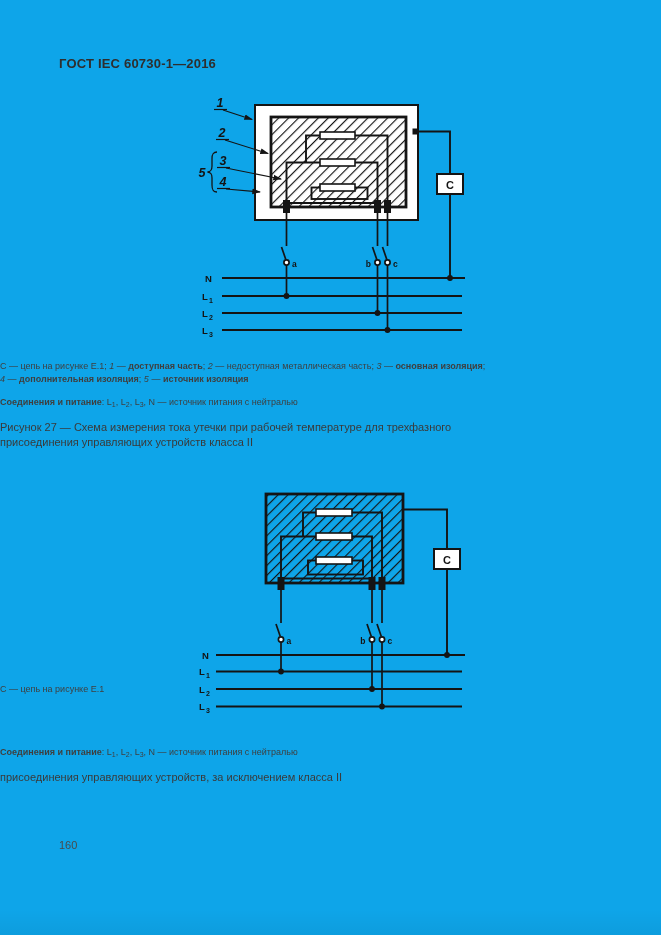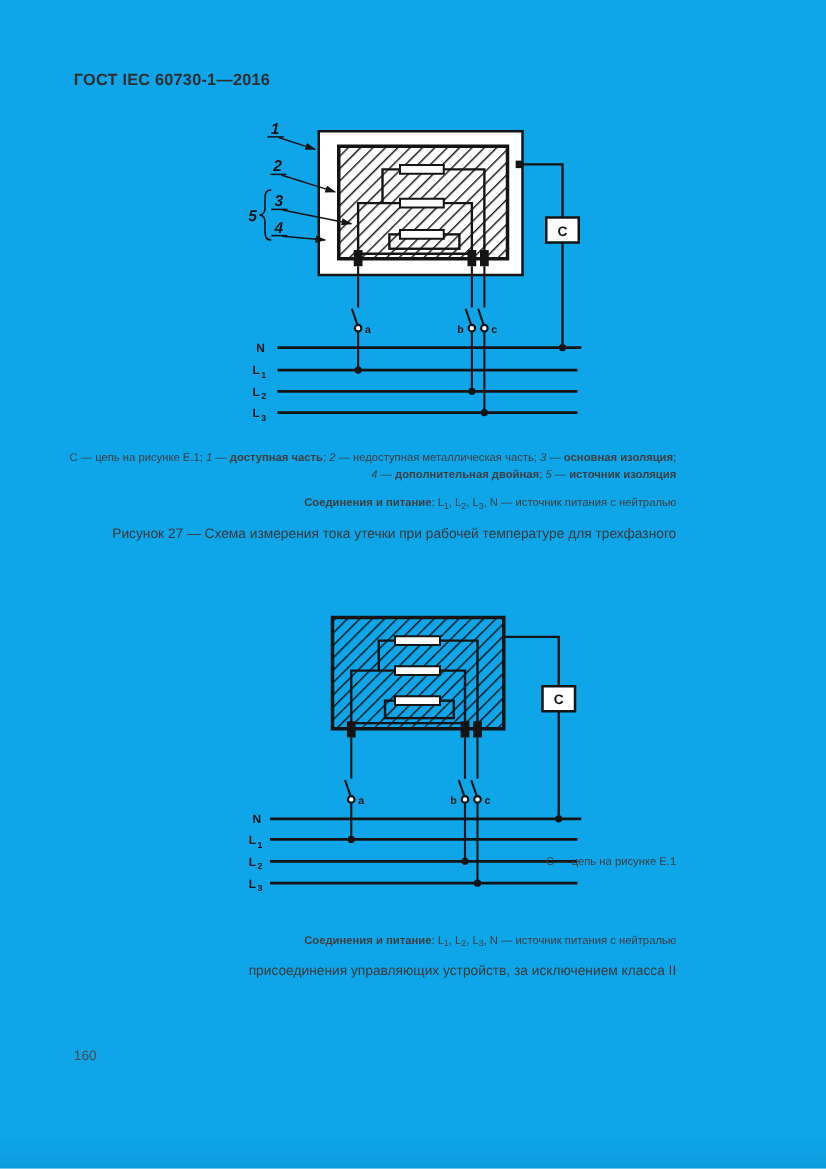--- a/index.html
+++ b/index.html
@@ -1,20 +1,20 @@
 <!DOCTYPE html>
 <html><head>
 <meta charset="utf-8">
 <style>
   html,body{margin:0;padding:0;background:#fff;}
   #page{position:relative;width:661px;height:935px;background:#0ea5e9;overflow:hidden;
         font-family:"Liberation Sans",sans-serif;color:#3a3a3a;}
   .hdr{position:absolute;left:59px;top:56px;font-size:13px;font-weight:bold;color:#2e2e2e;letter-spacing:.2px;}
   .pagenum{position:absolute;left:59px;top:839px;font-size:11px;color:#4a4a4a;}
-  .cblock{position:absolute;left:0;width:541px;text-align:right;}
+  .cblock{position:absolute;left:0;width:541px;text-align:left;}
   .legend{font-size:9px;line-height:12.5px;color:#3f3f3f;}
   .feed{font-size:9px;color:#3f3f3f;}
   .figcap{font-size:11px;line-height:15px;color:#3a3a3a;}
   .b{font-weight:bold;}
   .i{font-style:italic;}
   .sub{font-size:7px;vertical-align:-2px;}
   svg{position:absolute;overflow:visible;}
   .stroke{stroke:#141414;fill:none;}
   .thick{stroke-width:2.2px;}
   .edge-shade{position:absolute;left:0;bottom:0;width:661px;height:26px;
@@ -132,30 +132,31 @@
       <text class="callout-num" x="28" y="94" text-anchor="middle">4</text>
       <text class="callout-num" x="10.5" y="84.5" text-anchor="end">5</text>
     </g>
   </svg>
 
   <div class="cblock legend" style="top:360px;">
     <div>
       <span>С — цепь на рисунке Е.1; </span><span class="i">1</span><span> — </span><span class="b">доступная часть</span><span>; </span><span class="i">2</span><span> — недоступная металлическая часть; </span><span class="i">3</span><span> — </span><span class="b">основная изоляция</span><span>;</span>
     </div>
     <div>
-      <span class="i">4</span><span> — </span><span class="b">дополнительная двойная</span><span>; </span><span class="i">5</span><span> — </span><span class="b">источник изоляция</span>
+      <span class="i">4</span><span> — </span><span class="b">дополнительная изоляция</span><span>; </span><span class="i">5</span><span> — </span><span class="b">источник изоляция</span>
     </div>
   </div>
 
   <div class="cblock feed" style="top:397px;">
     <span class="b">Соединения и питание</span><span>: L</span><span class="sub">1</span><span>, L</span><span class="sub">2</span><span>, L</span><span class="sub">3</span><span>, N — источник питания с нейтралью</span>
   </div>
 
   <div class="cblock figcap" style="top:420px;">
     <div>Рисунок 27 — Схема измерения тока утечки при рабочей температуре для трехфазного</div>
+    <div>присоединения управляющих устройств класса II</div>
   </div>
 
   <svg style="left:195px;top:488px;" width="280" height="230" viewBox="0 0 280 230">
     <defs>
       <pattern id="hatch28" patternUnits="userSpaceOnUse" width="7" height="7" patternTransform="rotate(45)">
         <line x1="0" y1="0" x2="0" y2="7" stroke="#141414" stroke-width="2.3"></line>
       </pattern>
     </defs>
 
     <rect x="71" y="6" width="137" height="89" fill="url(#hatch28)" stroke="#141414" stroke-width="2.8"></rect>

